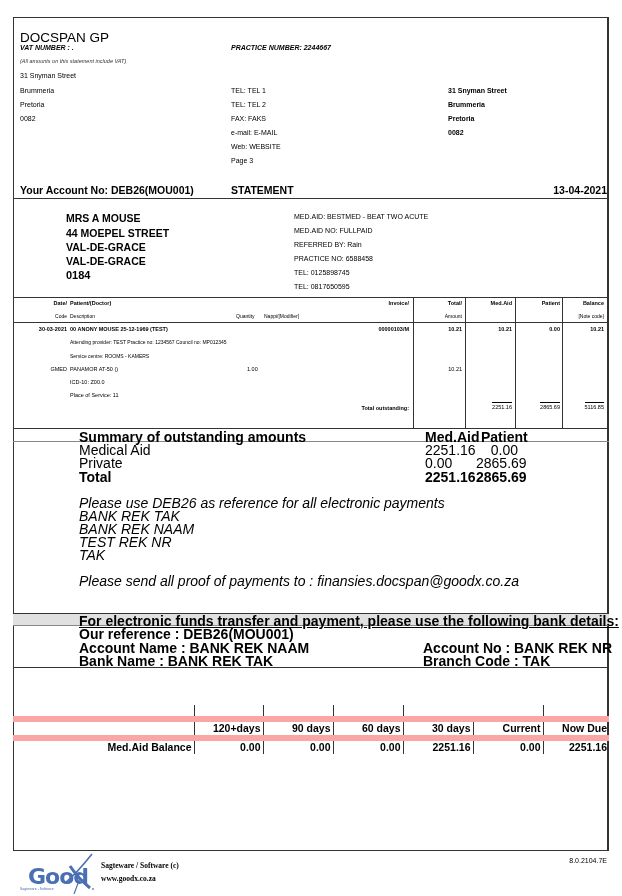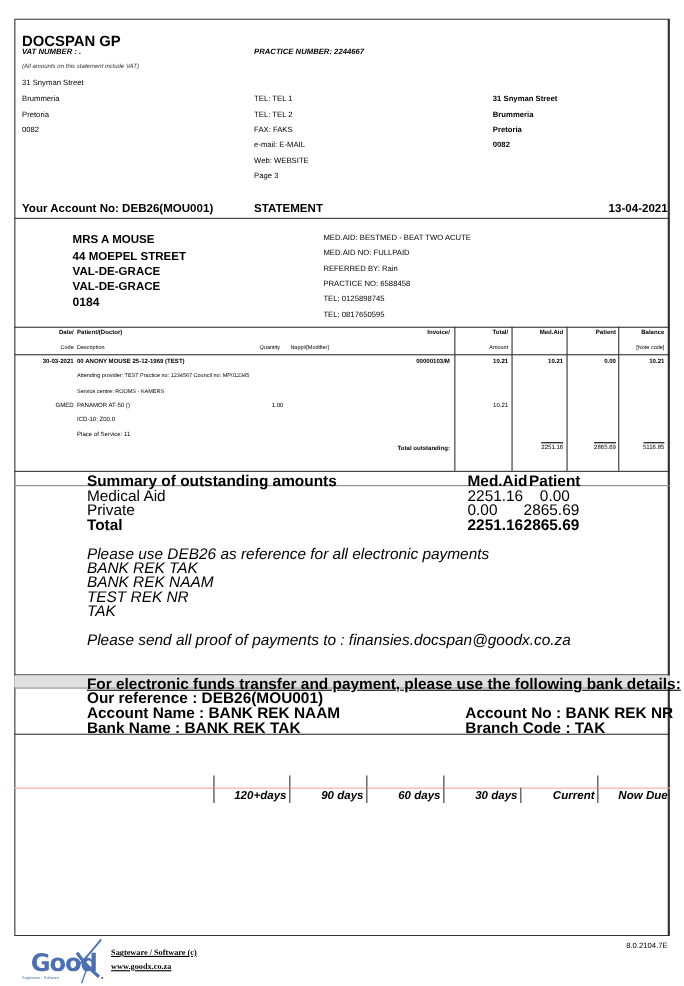--- a/index.html
+++ b/index.html
@@ -8,30 +8,30 @@
   .abs { position: absolute; white-space: nowrap; }
   .page { position: absolute; left: 13px; top: 17px; width: 596px; height: 834px; border: 1px solid #333; border-right-width: 2px; }
   .hline { position: absolute; left: 13px; width: 596px; height: 1px; background: #333; }
   .vline { position: absolute; width: 1px; background: #333; }
   .b { font-weight: bold; }
   .i { font-style: italic; }
   .s7 { font-size: 7px; }
   .s6 { font-size: 5.5px; }
   .s10 { font-size: 14px; }
   .right { text-align: right; }
-  .title { font-size: 13px; font-weight: bold; }
+  .title { font-size: 13px; font-weight: normal; }
   .gray-band { position: absolute; left: 13px; width: 596px; background: #e0e0e0; }
   .age-table { position: absolute; left: 13px; top: 716px; width: 596px; border-collapse: collapse; font-size: 10.5px; }
   .age-table td { height: 13.5px; padding: 0 2px; text-align: right; border-right: 1px solid #333; line-height: 13px; }
   .age-table td:first-child { border-right: 1px solid #333; }
   .age-table td:last-child { border-right: none; }
-  .age-table tr.hdr td { border-top: 1px solid #fca5a5; font-style: italic; }
+  .age-table tr.hdr td { border-top: 6px solid #fca5a5; }
   .age-table tr.last td { border-bottom: 1px solid #333; }
   .logo-text { font-family: "DejaVu Sans", sans-serif; font-weight: bold; font-size: 22px; color: #4a6fb3; letter-spacing: -1px; }
-  .serif { font-family: "Liberation Serif", serif; text-decoration: underline; }
+  .serif { font-family: "Liberation Serif", serif; }
   .overline { border-top: 1px solid #000; padding-top: 1px; }
 </style>
 </head>
 <body>
 
 <div class="page"></div>
 
 <div class="abs title" style="left:20px;top:30px;font-size:13.5px;">DOCSPAN GP</div>
 <div class="abs b i s7" style="left:20px;top:44px;">VAT NUMBER : .</div>
 <div class="abs b i s7" style="left:231px;top:44px;">PRACTICE NUMBER: 2244667</div>
@@ -193,20 +193,29 @@
   <tbody>
       <tr class="hdr">
     <td></td>
     <td class="b">120+days</td>
     <td class="b">90 days</td>
     <td class="b">60 days</td>
     <td class="b">30 days</td>
     <td class="b">Current</td>
     <td class="b">Now Due</td>
   </tr>
+  <tr class="hdr">
+    <td class="b">Med.Aid Balance</td>
+    <td class="b">0.00</td>
+    <td class="b">0.00</td>
+    <td class="b">0.00</td>
+    <td class="b">2251.16</td>
+    <td class="b">0.00</td>
+    <td class="b">2251.16</td>
+  </tr>
 </tbody>
   </table>
 
 <div style="position:absolute;left:14px;top:852px;width:80px;height:42px;">
   <span class="abs logo-text" style="left:2px;top:12px;margin-left:12px;">Good</span>
   <svg class="abs" style="left:48px;top:0;" width="34" height="42" viewBox="0 0 34 42">
     <path d="M4 30 Q14 22 30 2" stroke="#4a6fb3" stroke-width="1.6" fill="none"></path>
     <path d="M8 14 Q16 26 28 36" stroke="#4a6fb3" stroke-width="3" fill="none"></path>
     <path d="M18 26 L12 42" stroke="#4a6fb3" stroke-width="1.2" fill="none"></path>
     <circle cx="31" cy="37" r="0.8" fill="#333"></circle>

